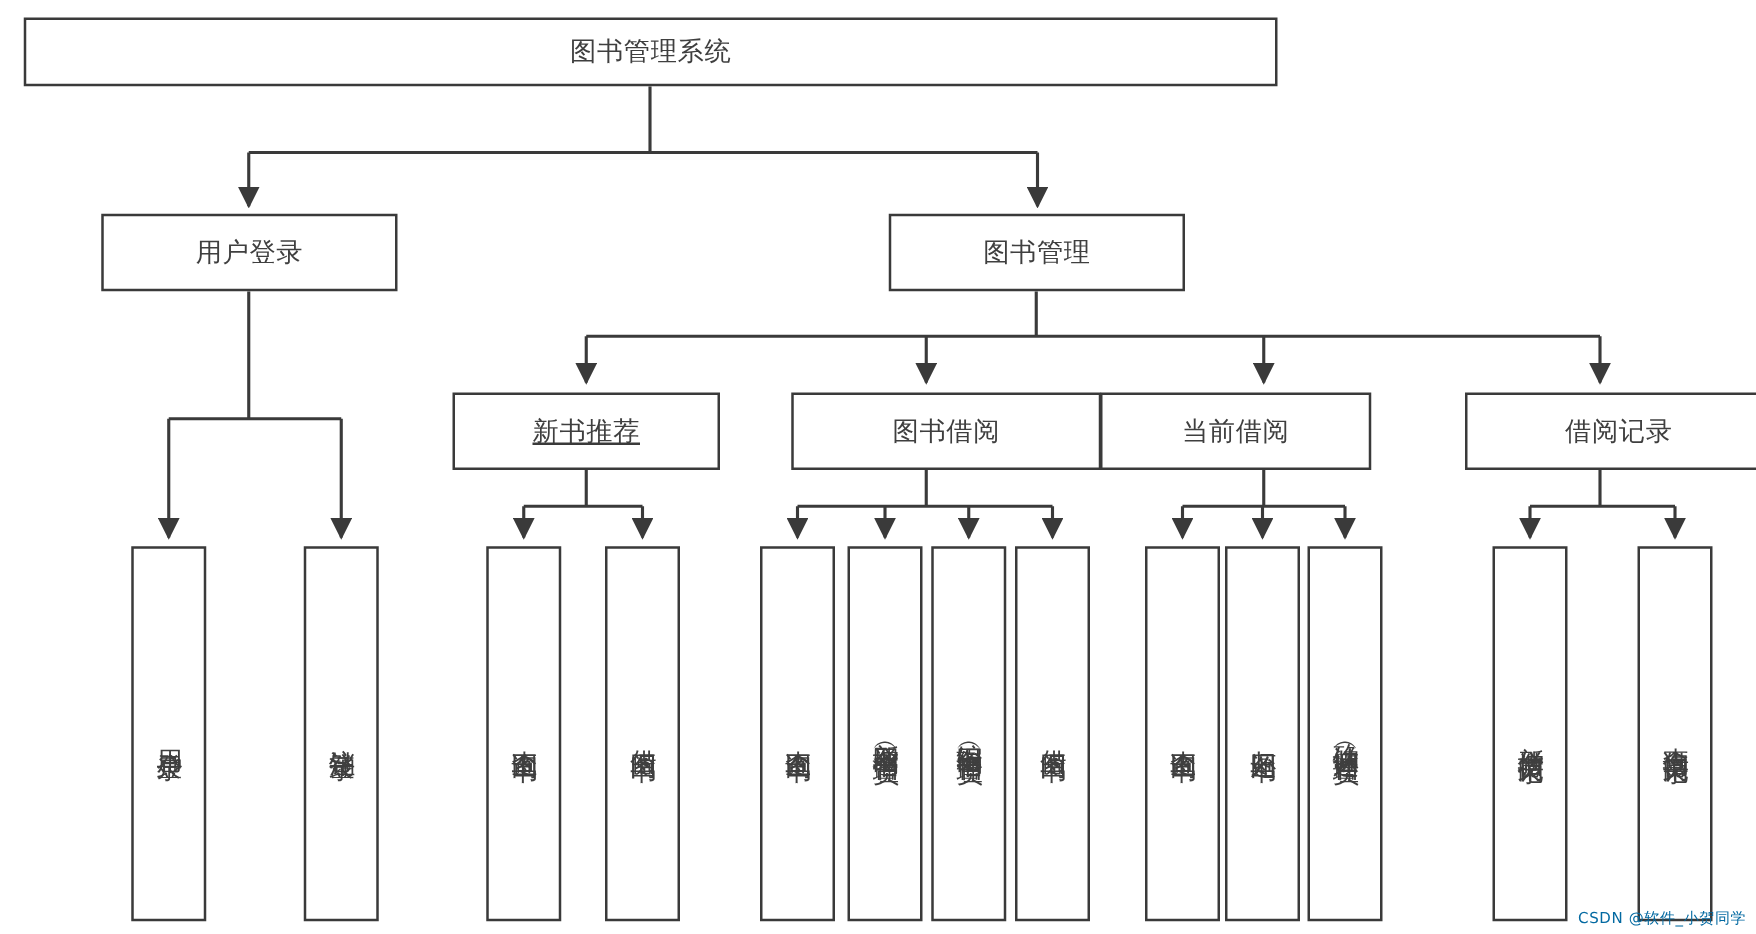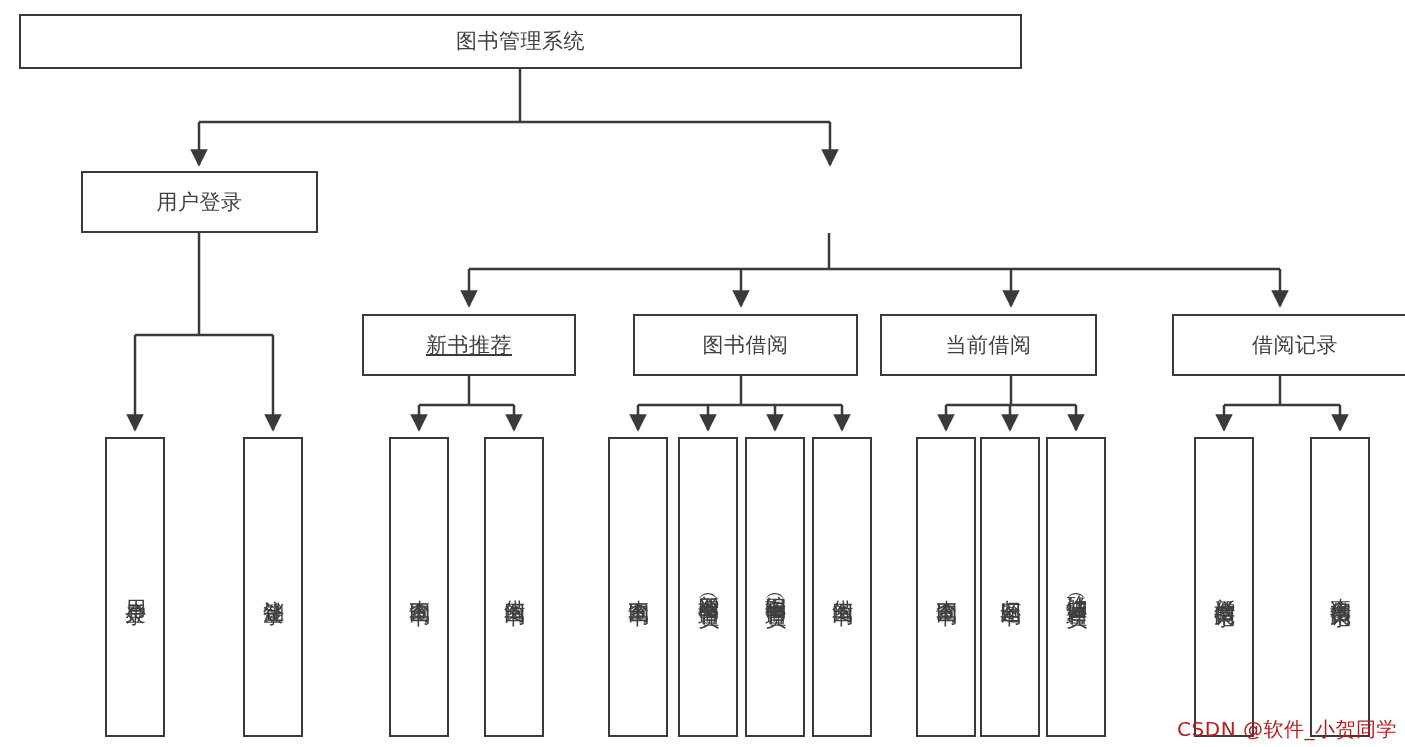--- a/index.html
+++ b/index.html
@@ -50,22 +50,22 @@
     font-size:21px;
     line-height:1.30;
     letter-spacing:2px;
     white-space:normal;
     max-height:100%;
   }
   .watermark{
     position:absolute;
     right:8px;
     bottom:4px;
-    font-size:20px;
-    color:#b91c1c;
+    font-size:12px;
+    color:#0369a1;
     z-index:3;
     white-space:nowrap;
     letter-spacing:0.5px;
   }
 </style>
 </head>
 <body>
 
 <div id="canvas">
 
@@ -119,25 +119,28 @@
     </g>
   </svg>
 
   <div class="node" style="left:19px; top:14px; width:1003px; height:55px;">
     <span class="label">图书管理系统</span>
   </div>
 
   <div class="node" style="left:81px; top:171px; width:237px; height:62px;">
     <span class="label">用户登录</span>
   </div>
+  <div class="node" style="left:711px; top:171px; width:237px; height:62px;">
+    <span class="label">图书管理</span>
+  </div>
 
   <div class="node" style="left:362px; top:314px; width:214px; height:62px;text-decoration:underline;">
     <span class="label">新书推荐</span>
   </div>
-  <div class="node" style="left:633px; top:314px; width:225px; height:62px;">
+  <div class="node" style="left:633px; top:314px; width:248px; height:62px;">
     <span class="label">图书借阅</span>
   </div>
   <div class="node" style="left:880px; top:314px; width:217px; height:62px;">
     <span class="label">当前借阅</span>
   </div>
   <div class="node" style="left:1172px; top:314px; width:246px; height:62px;">
     <span class="label">借阅记录</span>
   </div>
 
   <div class="node vertical" style="left:105px; top:437px; width:60px; height:300px;">

